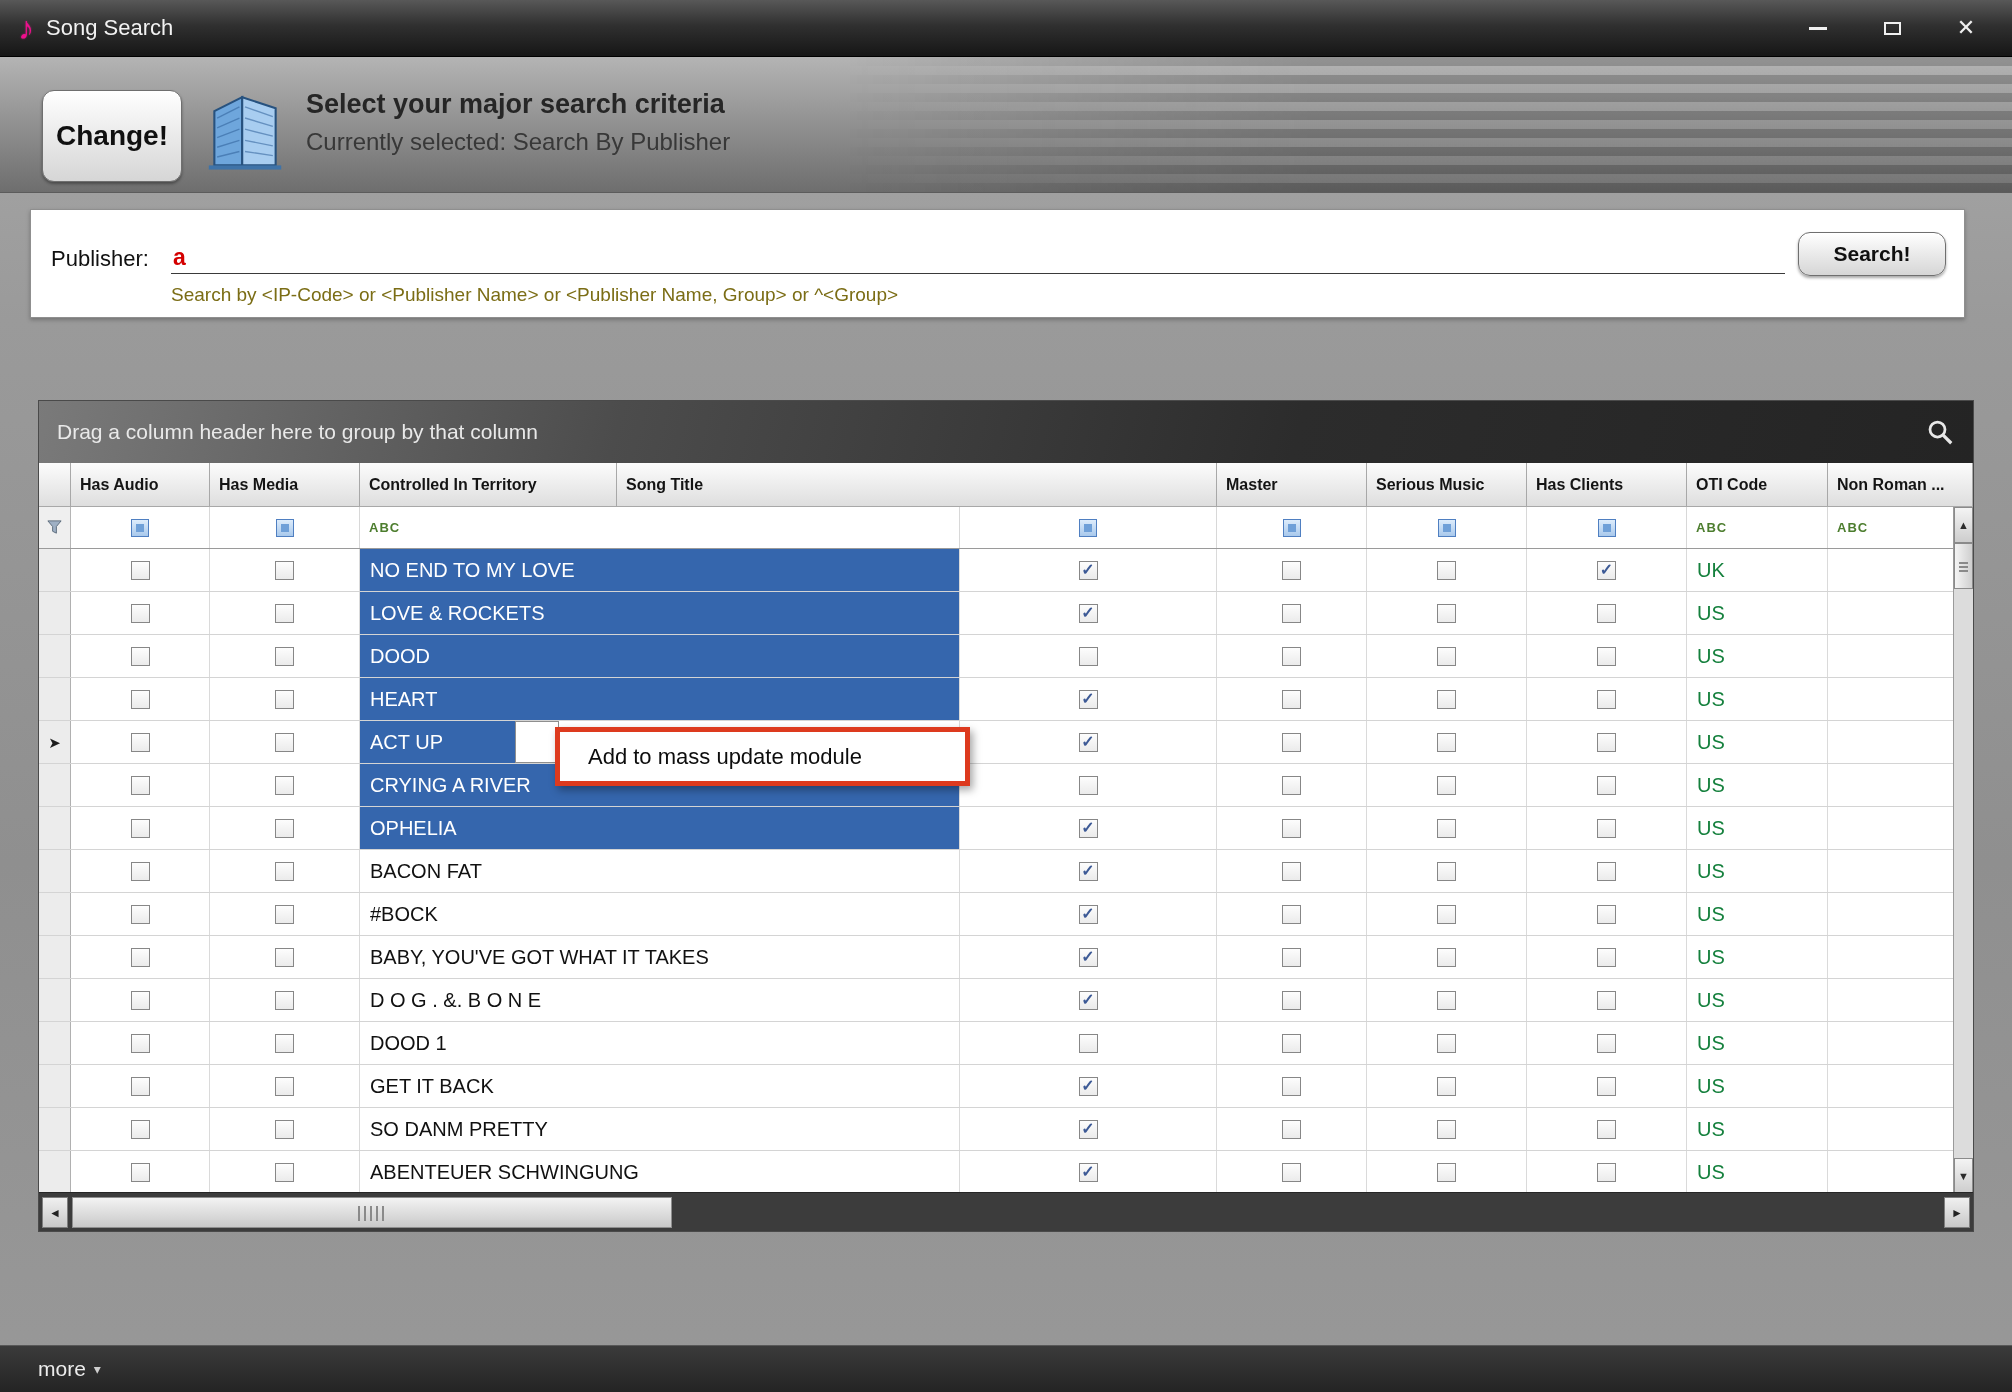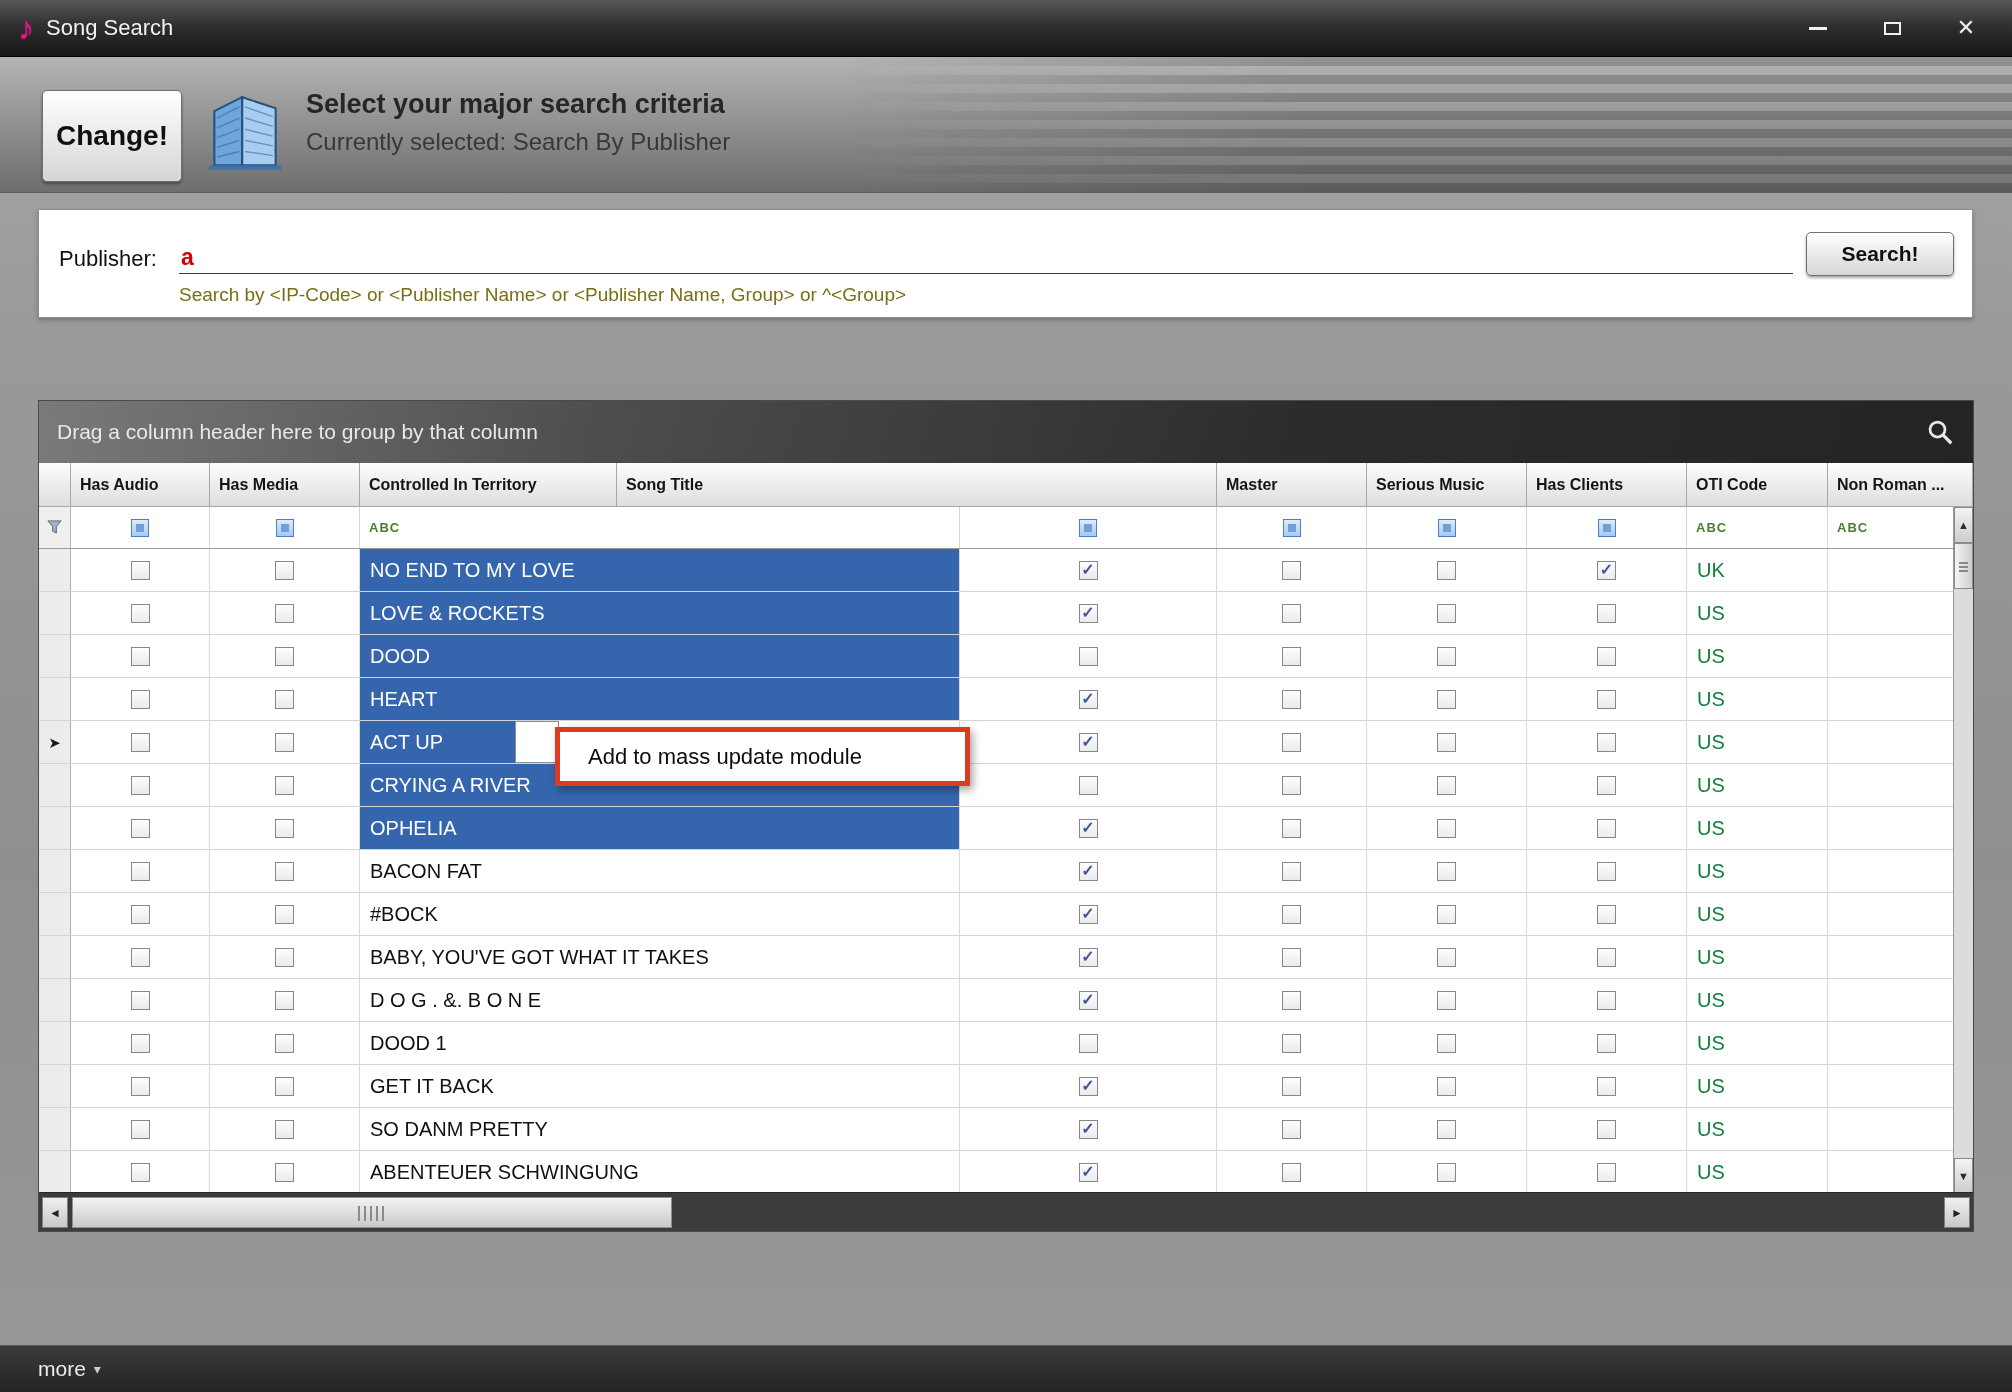--- a/index.html
+++ b/index.html
@@ -23,30 +23,30 @@
 
   
   .header-band { position:absolute; left:0; top:57px; width:100%; height:136px;
     background: linear-gradient(180deg,#b4b4b4 0,#8d8d8d 55%,#6e6e6e 100%);
     border-bottom:1px solid #5c5c5c; }
   .header-stripes { position:absolute; right:0; top:0; bottom:0; width:58%;
     background: repeating-linear-gradient(180deg, rgba(25,25,25,.22) 0 9px, rgba(200,200,200,.05) 9px 18px);
     -webkit-mask-image: linear-gradient(to right, transparent, #000 40%);
             mask-image: linear-gradient(to right, transparent, #000 40%); }
   .btn { background: linear-gradient(180deg,#ffffff 0,#ececec 45%,#d6d6d6 100%);
-    border:1px solid #6f6f6f; border-radius:5px; display:flex; align-items:center; justify-content:center;
+    border:1px solid #6f6f6f; border-radius:12px; display:flex; align-items:center; justify-content:center;
     color:#101010; cursor:pointer; box-shadow: 0 2px 3px rgba(0,0,0,.35), inset 0 1px 0 #fff; }
   .change-btn { position:absolute; left:42px; top:33px; width:140px; height:92px; font-size:28px; font-weight:bold; }
   .building-icon { position:absolute; left:206px; top:20px; }
   .header-texts { position:absolute; left:306px; top:32px; }
   .header-title { font-size:27px; font-weight:bold; color:#262626; }
   .header-subtitle { font-size:24px; color:#383838; margin-top:8px; }
 
   
-  .pub-panel { position:absolute; left:38px; top:209px; width:1935px; height:109px;
+  .pub-panel { position:absolute; left:30px; top:209px; width:1935px; height:109px;
     background:#fff; border:1px solid #8f8f8f; box-shadow:0 2px 4px rgba(0,0,0,.25); }
   .pub-label { position:absolute; left:20px; top:36px; font-size:22px; color:#111; }
   .pub-field { position:absolute; left:140px; top:26px; width:1614px; height:38px;
     border-bottom:1px solid #3a3a3a; cursor:text; }
   .pub-value { position:absolute; left:2px; bottom:2px; font-size:23px; font-weight:600; color:#d40000; }
   .pub-hint { position:absolute; left:140px; top:74px; font-size:19px; color:#7b6d15; }
   .search-btn { position:absolute; right:18px; top:22px; width:148px; height:44px; font-size:21px; font-weight:600; }
 
   
   .grid { position:absolute; left:38px; top:400px; width:1936px; height:832px;

